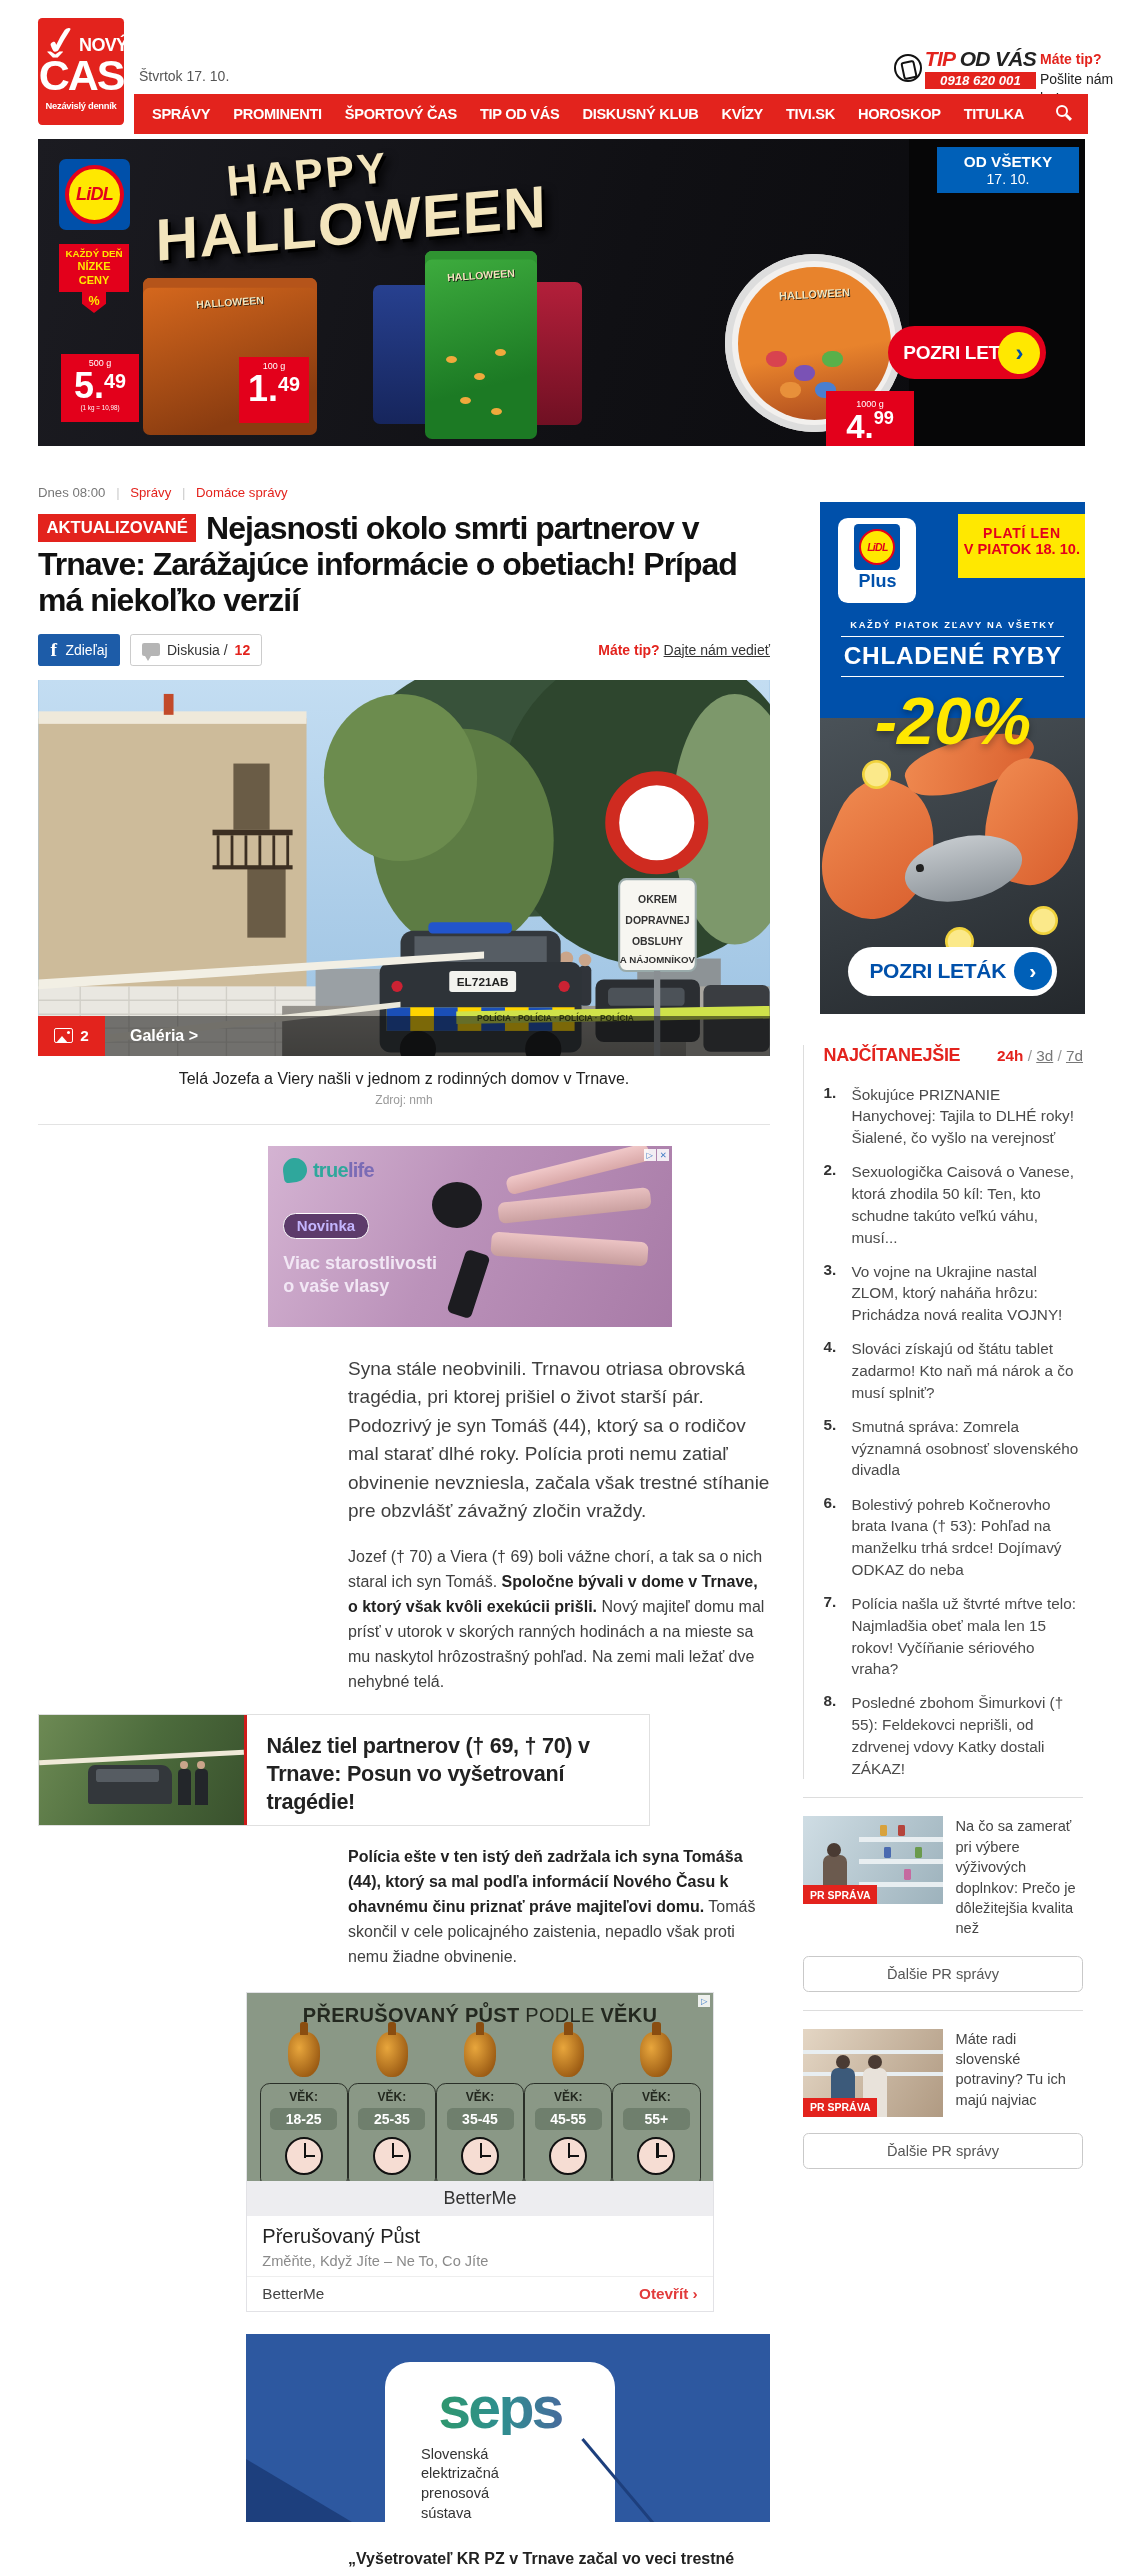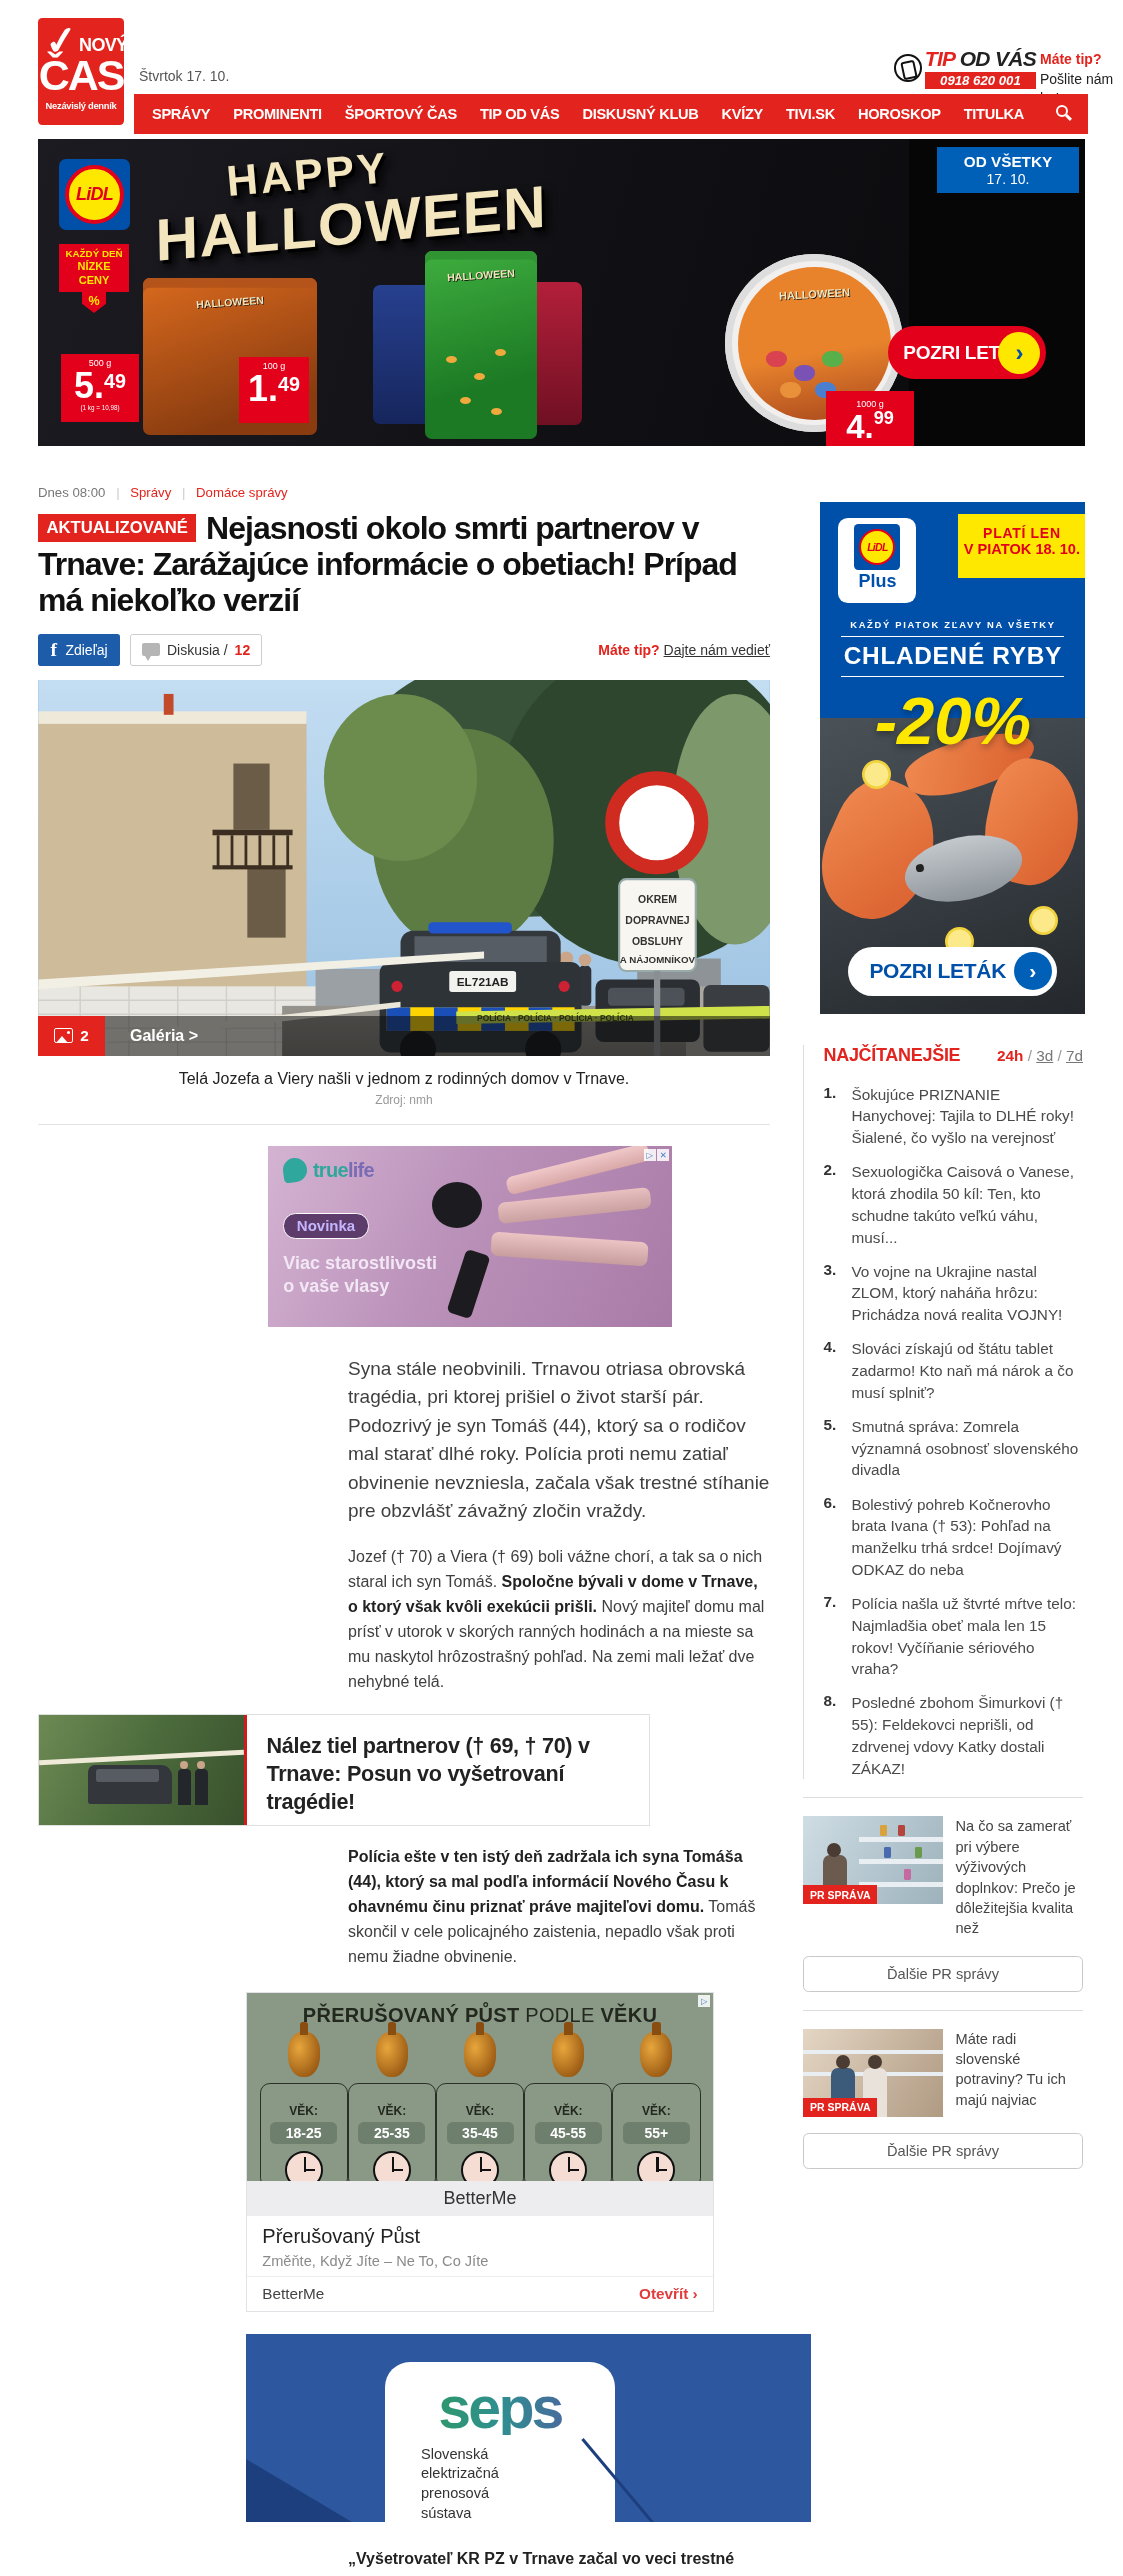--- a/index.html
+++ b/index.html
@@ -130,34 +130,34 @@
   .rel-title{padding:16.7px 19.5px;font-size:21.6px;font-weight:bold;letter-spacing:-0.3px;line-height:1.3;color:#222}
   
   .bm{margin:22px 0 0 208px;width:468px;border:0.7px solid #e2e2e6;background:#fff}
   .bm-creative{position:relative;height:188px;background:#8a9886;overflow:hidden}
   .bm-title{text-align:center;padding-top:11px;font-size:20px;color:#23281f;letter-spacing:0.3px}
   .bm-title b{font-weight:bold}
   .bm-cols{display:flex;justify-content:space-between;padding:5.6px 12.5px 0}
   .bm-col{width:93px;text-align:center}
   .bottle{width:32px;height:45px;margin:0 auto;background:radial-gradient(ellipse at 35% 35%,#e8a63c,#9c5c14 75%);border-radius:42% 42% 46% 46%;position:relative}
   .bottle::after{content:"";position:absolute;left:12px;top:-9.8px;width:8.4px;height:12.5px;background:#8a4d10;border-radius:2.8px 2.8px 0 0}
-  .bm-card{margin-top:5.6px;height:105px;border:1.4px solid #2a2f28;border-radius:9.8px;padding-top:20px}
+  .bm-card{margin-top:5.6px;height:105px;border:1.4px solid #2a2f28;border-radius:9.8px;padding-top:6px}
   .bm-vek{font-size:12px;font-weight:bold;color:#23281f}
   .bm-pill{margin:4.2px auto 0;width:67px;background:#6f7f6d;border-radius:5.6px;color:#fff;font-weight:bold;font-size:14px;padding:2.8px 0}
   .bm-clock{margin:7px auto 0;width:38px;height:38px;border:2.1px solid #111;border-radius:50%;background:#f6ddd3;position:relative}
   .bm-clock::before{content:"";position:absolute;left:50%;top:4.2px;width:2.1px;height:15.3px;background:#111}
   .bm-clock::after{content:"";position:absolute;left:50%;top:16.7px;width:11px;height:2.1px;background:#111}
   .bm-band{height:35px;background:#ededf0;display:flex;align-items:center;justify-content:center;font-size:18px;color:#333}
   .bm-info{padding:9.8px 15.3px 7px;border-bottom:0.7px solid #eee}
   .bm-h{font-size:20px;color:#222}
   .bm-sub{font-size:14.6px;color:#8a8a8a;margin-top:4.2px}
   .bm-row{display:flex;align-items:center;padding:8.4px 15.3px;font-size:15.3px;color:#444}
   .bm-open{margin-left:auto;color:#e23b3b;font-weight:bold}
   
-  .seps{position:relative;margin:22px 0 12px 208px;width:565px;height:188px;background:#2d58a0;overflow:hidden}
+  .seps{position:relative;margin:22px 0 12px 208px;width:524px;height:188px;background:#2d58a0;overflow:hidden}
   .seps-tri{position:absolute;left:0;bottom:-28px;width:0;height:0;border-left:153px solid #1d3f7d;border-top:91px solid transparent}
   .seps-bubble{position:absolute;left:139px;top:28px;width:230px;height:174px;background:#fff;border-radius:25px 25px 0 0}
   .seps-logo{font-size:59px;font-weight:bold;letter-spacing:-2.8px;text-align:center;margin-top:19.5px;background:linear-gradient(90deg,#2e9e4f,#2f8f8f,#5b4ea8);-webkit-background-clip:text;background-clip:text;color:transparent;line-height:.9}
   .seps-lines{margin:9.8px 0 0 36px;font-size:14.6px;color:#333;line-height:1.35}
   .seps-diag{position:absolute;left:335px;top:105px;width:2.8px;height:119px;background:#1d3f7d;transform:rotate(-40deg);transform-origin:top}
   
   .sb-ad{margin:16.7px 0 0 17.4px;width:265px;height:512px;position:relative;overflow:hidden}
   .sb-top{height:216px;background:#0050aa;position:relative}
   .plus-box{position:absolute;left:18px;top:16.7px;width:78px;height:85px;background:#fff;border-radius:9.8px;display:flex;flex-direction:column;align-items:center;padding-top:5.6px}
   .plus-box .lidl-sq{width:46px;height:46px;border-radius:4.2px}

